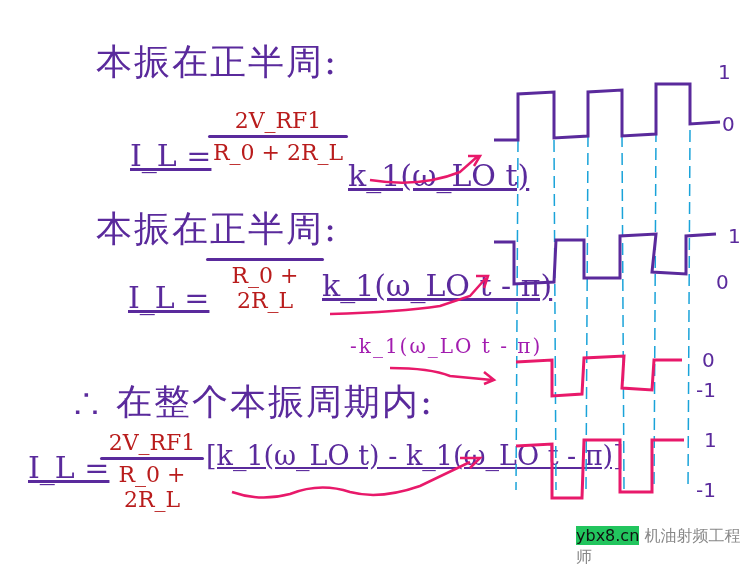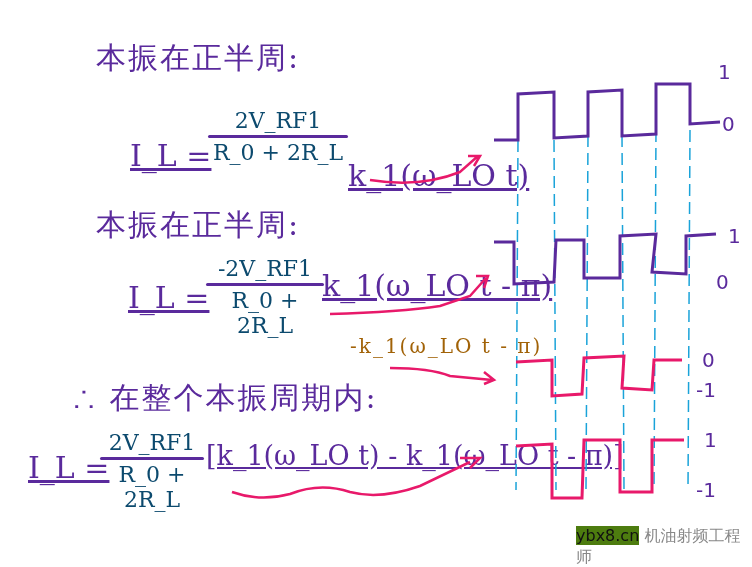--- a/index.html
+++ b/index.html
@@ -1,45 +1,44 @@
 <!DOCTYPE html>
 <html><head>
 <meta charset="utf-8">
 <style>
   html,body{margin:0;padding:0;background:#ffffff;}
   body{width:752px;height:567px;position:relative;overflow:hidden;font-family:"DejaVu Sans",sans-serif;}
   .hand{position:absolute;color:#5a2a9c;white-space:nowrap;font-family:"DejaVu Serif",serif;}
-  .heading{font-size:30px;letter-spacing:2px;}
+  .heading{font-size:36px;letter-spacing:2px;}
   .eq{font-size:30px;text-decoration:underline;}
-  .frac{position:absolute;text-align:center;color:#0c4a6e;font-family:"DejaVu Serif",serif;}
+  .frac{position:absolute;text-align:center;color:#b91c1c;font-family:"DejaVu Serif",serif;}
   .frac .num{font-size:22px;display:block;}
   .frac .bar{display:block;height:3px;background:#5a2a9c;border-radius:2px;margin:2px 0;}
   .frac .den{font-size:22px;display:block;}
   .lbl{position:absolute;color:#5a2a9c;font-size:20px;font-family:"DejaVu Sans",sans-serif;}
-  .pink{color:#a16207;}
+  .pink{color:#a21caf;}
   svg{position:absolute;left:0;top:0;}
   .wm{position:absolute;left:576px;top:526px;font-size:16px;color:#888;}
-  .wm b{color:#111;font-weight:normal;background:#4d7c0f;}
+  .wm b{color:#111;font-weight:normal;background:#22c55e;}
 </style>
 </head>
 <body>
 
 <div class="hand heading" style="left:96px;top:38px;">本振在正半周:</div>
 <div class="hand eq" style="left:130px;top:138px;">I_L =</div>
 <div class="frac" style="left:208px;top:108px;width:140px;">
   <span class="num">2V_RF1</span>
   <span class="bar"></span>
   <span class="den">R_0 + 2R_L</span>
 </div>
 <div class="hand eq" style="left:348px;top:122px;margin-top:36px;">k_1(ω_LO t)</div>
 
 <div class="hand heading" style="left:96px;top:205px;">本振在正半周:</div>
 <div class="hand eq" style="left:128px;top:280px;">I_L =</div>
 <div class="frac" style="left:206px;top:256px;width:118px;">
-  <span class="num">-2V_RF1</span>
   <span class="bar"></span>
   <span class="den">R_0 + 2R_L</span>
 </div>
 <div class="hand eq" style="left:322px;top:268px;">k_1(ω_LO t - π)</div>
 
 <div class="hand heading pink" style="left:350px;top:334px;font-size:20px;">-k_1(ω_LO t - π)</div>
 <div class="hand heading" style="left:72px;top:378px;text-align:center;">∴ 在整个本振周期内:</div>
 <div class="hand eq" style="left:28px;top:450px;">I_L =</div>
 <div class="frac" style="left:100px;top:430px;width:104px;">
   <span class="num">2V_RF1</span>

